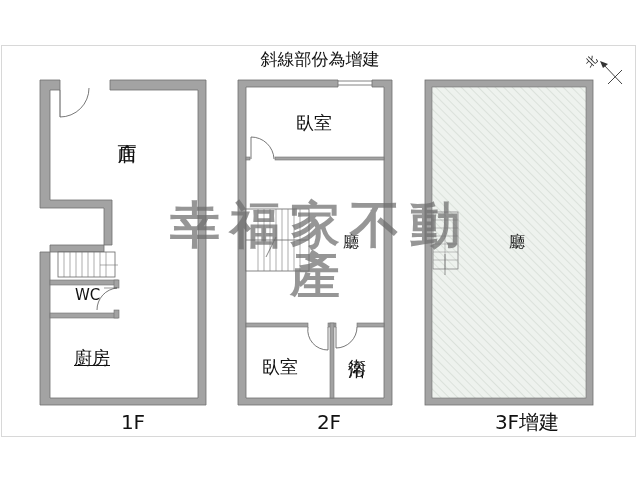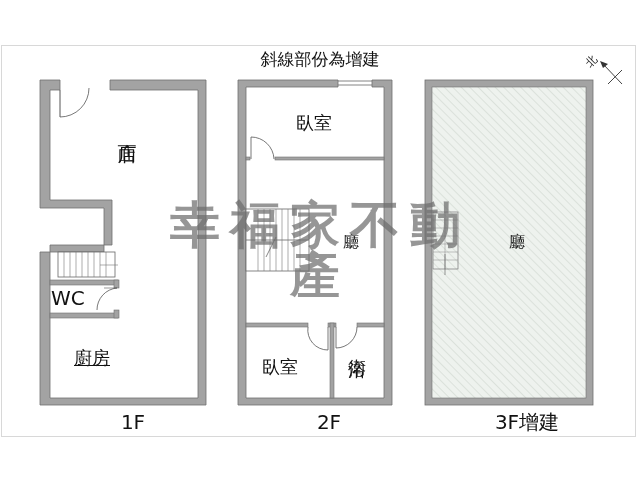--- a/index.html
+++ b/index.html
@@ -120,21 +120,21 @@
     <line x1="603" y1="64" x2="622" y2="84" stroke="#444" stroke-width="1"></line>
     <line x1="608" y1="84" x2="622" y2="70" stroke="#444" stroke-width="1"></line>
     <polygon points="600,61 608,64 603,68" fill="#333"></polygon>
   </g>
 </svg>
 
 <div class="lbl" id="title">斜線部份為增建</div>
 <div class="lbl" style="left:586px; top:56px; font-size:11px; transform:rotate(-45deg);">北</div>
 
 <div class="lbl vert" style="left:118px; top:128px; font-size:19px;">店面</div>
-<div class="lbl" style="left:51px; top:288px; font-size:20px;">WC</div>
+<div class="lbl" style="left:75px; top:288px; font-size:15px;">WC</div>
 <div class="lbl" style="left:74px; top:349px; font-size:18px;text-decoration:underline;">廚房</div>
 
 <div class="lbl" style="left:296px; top:114px; font-size:18px;">臥室</div>
 <div class="lbl" style="left:343px; top:234px; font-size:16px;">廳</div>
 <div class="lbl" style="left:262px; top:358px; font-size:18px;">臥室</div>
 <div class="lbl vert" style="left:348px; top:344px; font-size:18px;">衛浴</div>
 
 <div class="lbl" style="left:509px; top:234px; font-size:16px;">廳</div>
 
 <div class="floor" style="left:103px; width:60px;">1F</div>

